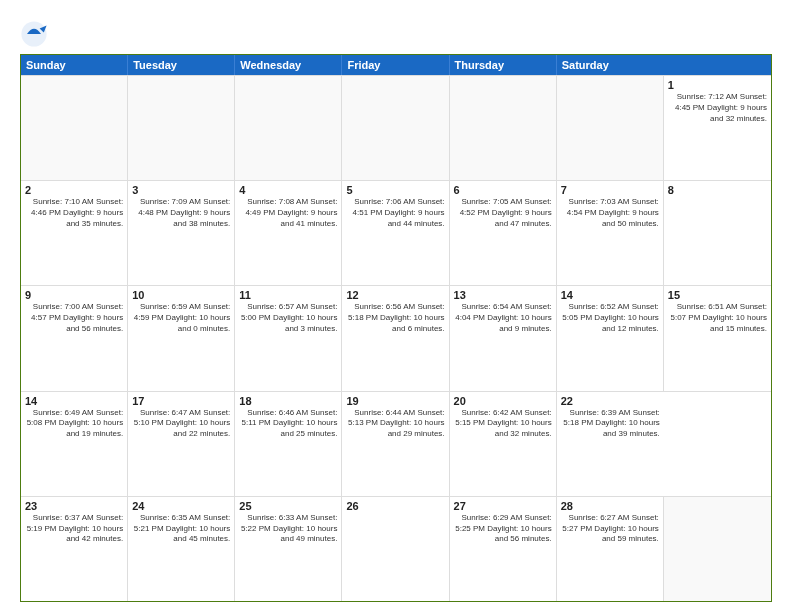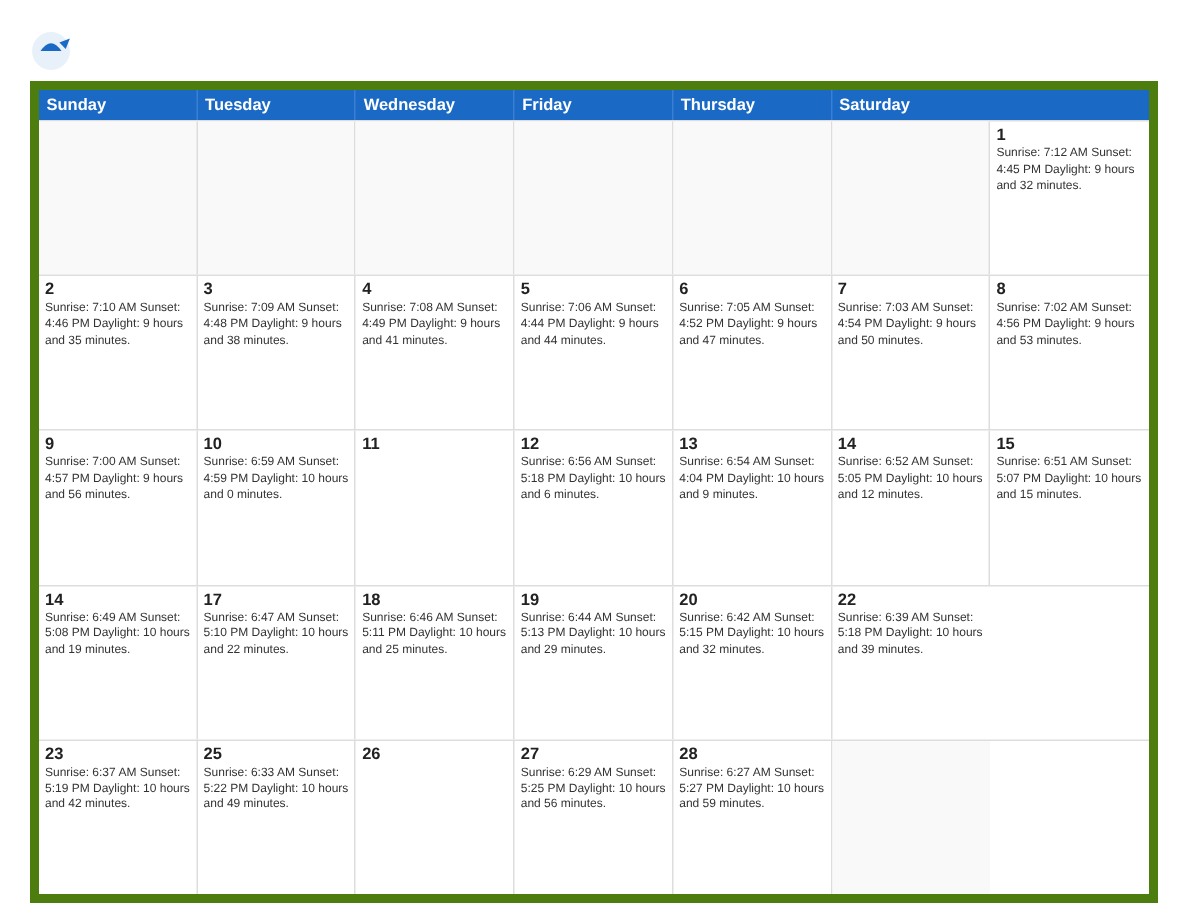--- a/index.html
+++ b/index.html
@@ -58,21 +58,21 @@
       line-height: 1.1;
     }
     .location {
       font-size: 14px;
       color: #444;
     }
     .calendar {
       flex: 1;
       display: flex;
       flex-direction: column;
-      border: 6px solid #4d7c0f;
+      border: 1px solid #4d7c0f;
     }
     .cal-header {
       display: grid;
       grid-template-columns: repeat(7, 1fr);
       background: #1a69c4;
     }
     .cal-header-cell {
       color: #fff;
       font-size: 11px;
       font-weight: bold;
@@ -104,20 +104,21 @@
     .day-num {
       font-size: 11px;
       font-weight: bold;
       color: #222;
       margin-bottom: 1px;
     }
     .day-info {
       font-size: 8px;
       color: #333;
       line-height: 1.35;
+      text-align: right;
     }
   </style>
 </head>
 <body>
 
 <div class="page">
   <div class="header">
     <div class="logo">
       <svg class="logo-icon" viewBox="0 0 40 40">
         <circle cx="20" cy="20" r="18" fill="#e8f0fa"></circle>
@@ -175,57 +176,57 @@
           </div>
           <div class="cal-cell">
             <div class="day-num">4</div>
             <div class="day-info">Sunrise: 7:08 AM
 Sunset: 4:49 PM
 Daylight: 9 hours and 41 minutes.</div>
           </div>
           <div class="cal-cell">
             <div class="day-num">5</div>
             <div class="day-info">Sunrise: 7:06 AM
-Sunset: 4:44 PM
+Sunset: 4:51 PM
 Daylight: 9 hours and 44 minutes.</div>
           </div>
           <div class="cal-cell">
             <div class="day-num">6</div>
             <div class="day-info">Sunrise: 7:05 AM
 Sunset: 4:52 PM
 Daylight: 9 hours and 47 minutes.</div>
           </div>
           <div class="cal-cell">
             <div class="day-num">7</div>
             <div class="day-info">Sunrise: 7:03 AM
 Sunset: 4:54 PM
 Daylight: 9 hours and 50 minutes.</div>
           </div>
           <div class="cal-cell">
             <div class="day-num">8</div>
-            <div class="day-info">Sunrise: 7:02 AM
-Sunset: 4:56 PM
-Daylight: 9 hours and 53 minutes.</div>
           </div>
         </div>
         <div class="cal-row">
           <div class="cal-cell">
             <div class="day-num">9</div>
             <div class="day-info">Sunrise: 7:00 AM
 Sunset: 4:57 PM
 Daylight: 9 hours and 56 minutes.</div>
           </div>
           <div class="cal-cell">
             <div class="day-num">10</div>
             <div class="day-info">Sunrise: 6:59 AM
 Sunset: 4:59 PM
 Daylight: 10 hours and 0 minutes.</div>
           </div>
           <div class="cal-cell">
             <div class="day-num">11</div>
+            <div class="day-info">Sunrise: 6:57 AM
+Sunset: 5:00 PM
+Daylight: 10 hours and 3 minutes.</div>
           </div>
           <div class="cal-cell">
             <div class="day-num">12</div>
             <div class="day-info">Sunrise: 6:56 AM
 Sunset: 5:18 PM
 Daylight: 10 hours and 6 minutes.</div>
           </div>
           <div class="cal-cell">
             <div class="day-num">13</div>
             <div class="day-info">Sunrise: 6:54 AM
@@ -282,20 +283,26 @@
 Sunset: 5:18 PM
 Daylight: 10 hours and 39 minutes.</div>
           </div>
         </div>
         <div class="cal-row">
           <div class="cal-cell">
             <div class="day-num">23</div>
             <div class="day-info">Sunrise: 6:37 AM
 Sunset: 5:19 PM
 Daylight: 10 hours and 42 minutes.</div>
+          </div>
+          <div class="cal-cell">
+            <div class="day-num">24</div>
+            <div class="day-info">Sunrise: 6:35 AM
+Sunset: 5:21 PM
+Daylight: 10 hours and 45 minutes.</div>
           </div>
           <div class="cal-cell">
             <div class="day-num">25</div>
             <div class="day-info">Sunrise: 6:33 AM
 Sunset: 5:22 PM
 Daylight: 10 hours and 49 minutes.</div>
           </div>
           <div class="cal-cell">
             <div class="day-num">26</div>
           </div>

